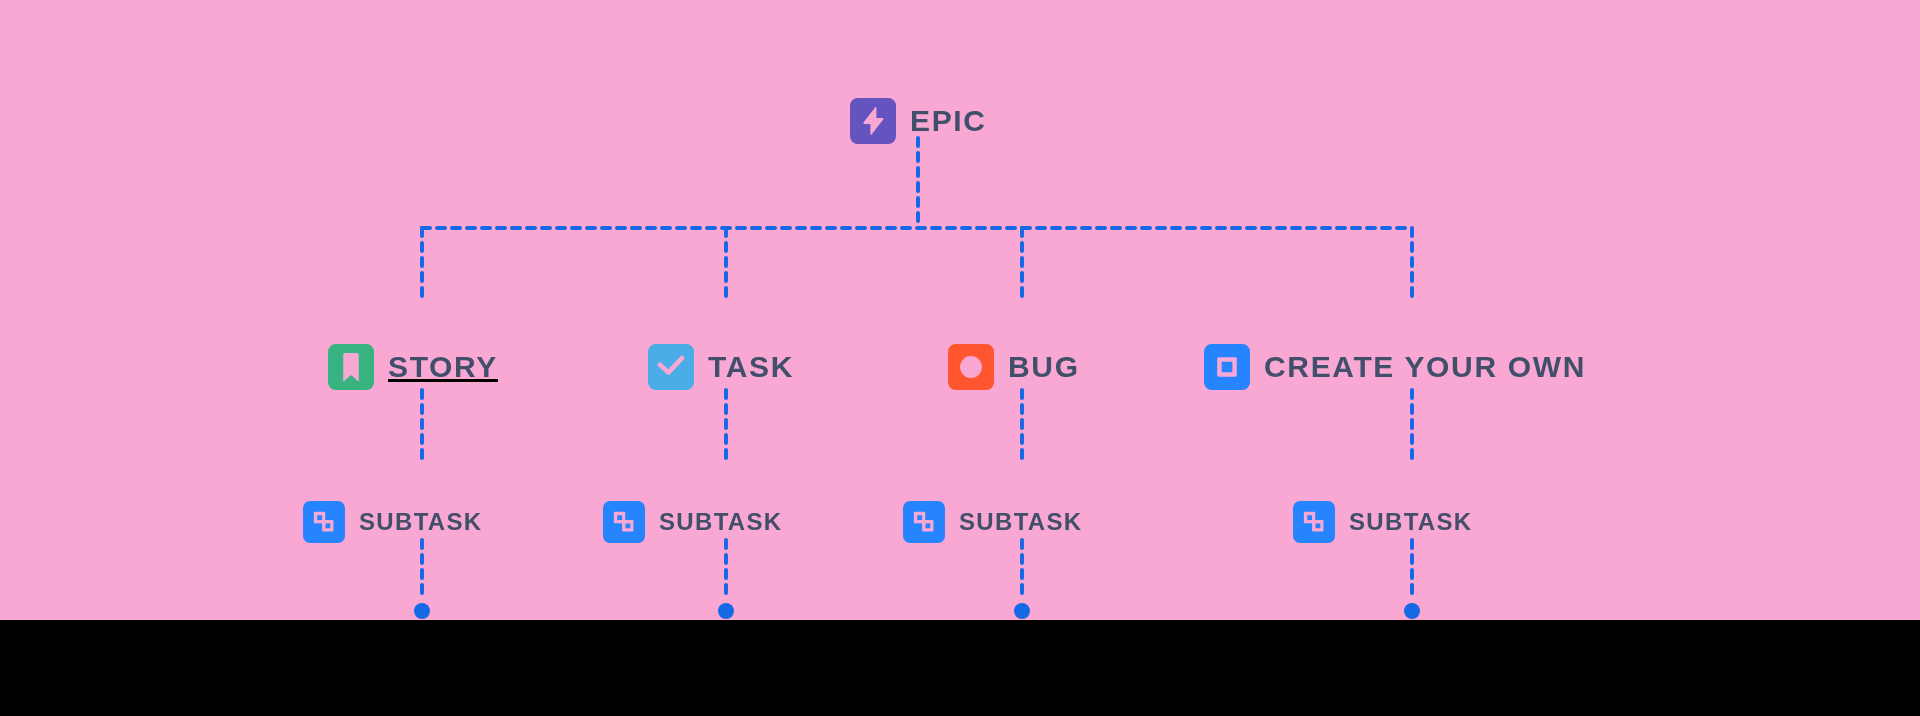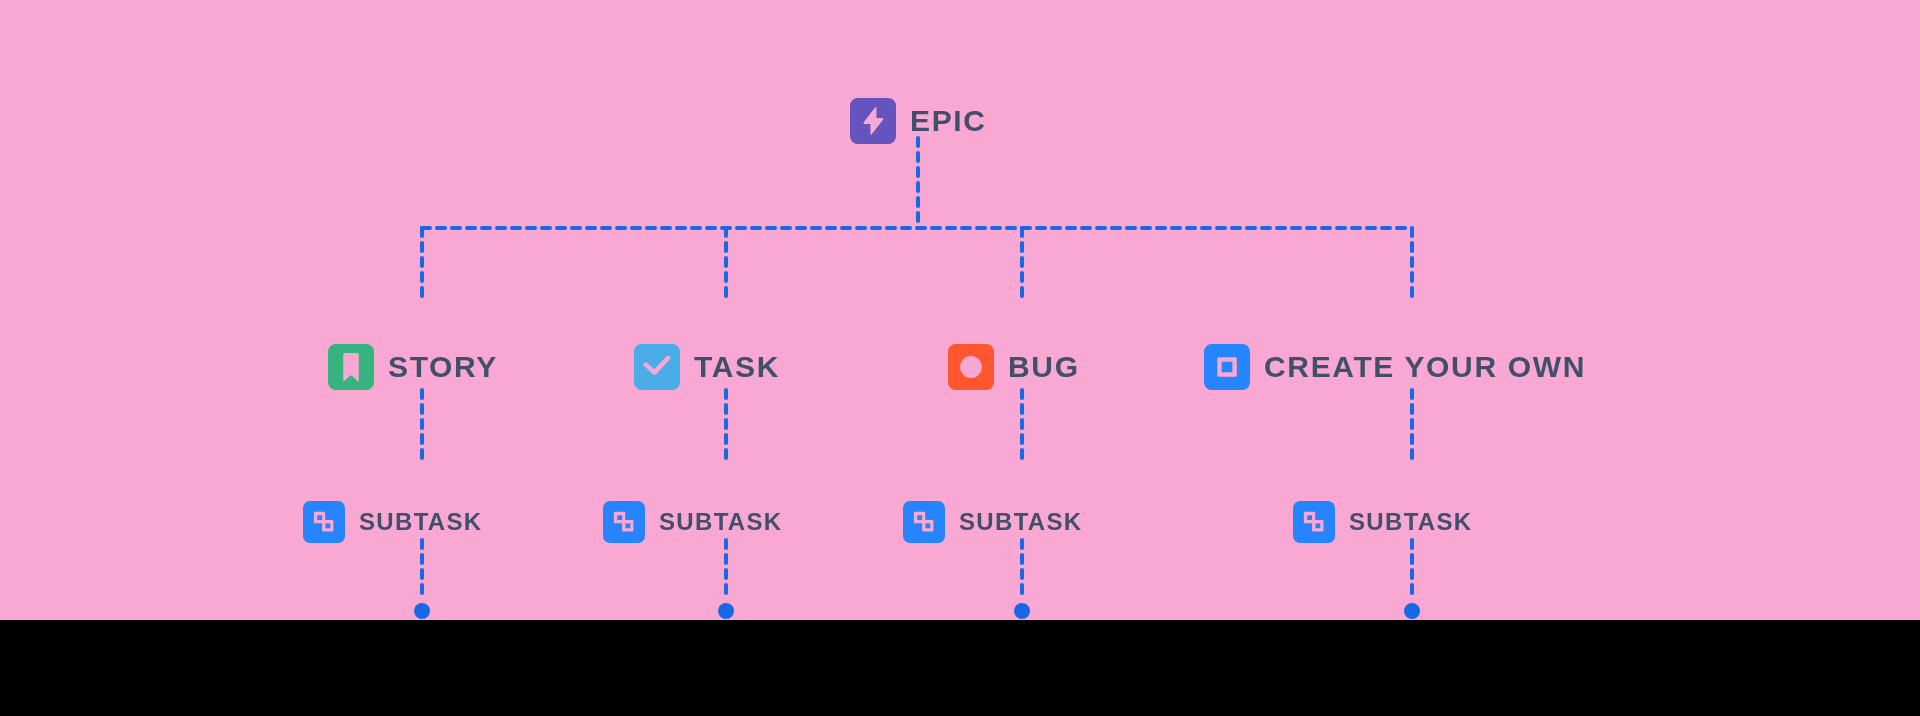--- a/index.html
+++ b/index.html
@@ -93,29 +93,29 @@
   </svg>
 
   <div class="node" style="left:850px; top:98px;">
     <svg class="node-icon" viewBox="0 0 48 48">
       <path fill="#6554c0" fill-rule="evenodd" d="M8 0h32a8 8 0 0 1 8 8v32a8 8 0 0 1-8 8H8a8 8 0 0 1-8-8V8a8 8 0 0 1 8-8z
                M26.6 9.5 14.2 25.4a1 1 0 0 0 .79 1.62h6.3v10.9a.55.55 0 0 0 .98.34l12.4-15.9a1 1 0 0 0-.79-1.62h-6.3V10.1a.55.55 0 0 0-.98-.6z"></path>
     </svg>
     <span class="node-label">EPIC</span>
   </div>
 
-  <div class="node" style="left:328px; top:344px;">
+  <div class="node" style="left:328px; top:344px;text-decoration:underline;">
     <svg class="node-icon" viewBox="0 0 48 48">
       <path fill="#36b37e" fill-rule="evenodd" d="M8 0h32a8 8 0 0 1 8 8v32a8 8 0 0 1-8 8H8a8 8 0 0 1-8-8V8a8 8 0 0 1 8-8z
                M17.5 9.5h13a1.6 1.6 0 0 1 1.6 1.6v27.3a.5.5 0 0 1-.82.39L24.6 32.9a1 1 0 0 0-1.2 0l-6.68 5.89a.5.5 0 0 1-.82-.39V11.1a1.6 1.6 0 0 1 1.6-1.6z"></path>
     </svg>
     <span class="node-label">STORY</span>
   </div>
 
-  <div class="node" style="left:634px; top:344px;">
+  <div class="node" style="left:648px; top:344px;">
     <svg class="node-icon" viewBox="0 0 48 48">
       <path fill="#4bade8" fill-rule="evenodd" d="M8 0h32a8 8 0 0 1 8 8v32a8 8 0 0 1-8 8H8a8 8 0 0 1-8-8V8a8 8 0 0 1 8-8z
                M37.4 16.2a2.4 2.4 0 0 0-3.5-3.3L21.2 26.4l-6.9-6.3a2.4 2.4 0 1 0-3.2 3.5l8.6 7.9a2.4 2.4 0 0 0 3.4-.12z"></path>
     </svg>
     <span class="node-label">TASK</span>
   </div>
 
   <div class="node" style="left:1204px; top:344px;">
     <svg class="node-icon" viewBox="0 0 48 48">
       <path fill="#2684ff" fill-rule="evenodd" d="M8 0h32a8 8 0 0 1 8 8v32a8 8 0 0 1-8 8H8a8 8 0 0 1-8-8V8a8 8 0 0 1 8-8z

